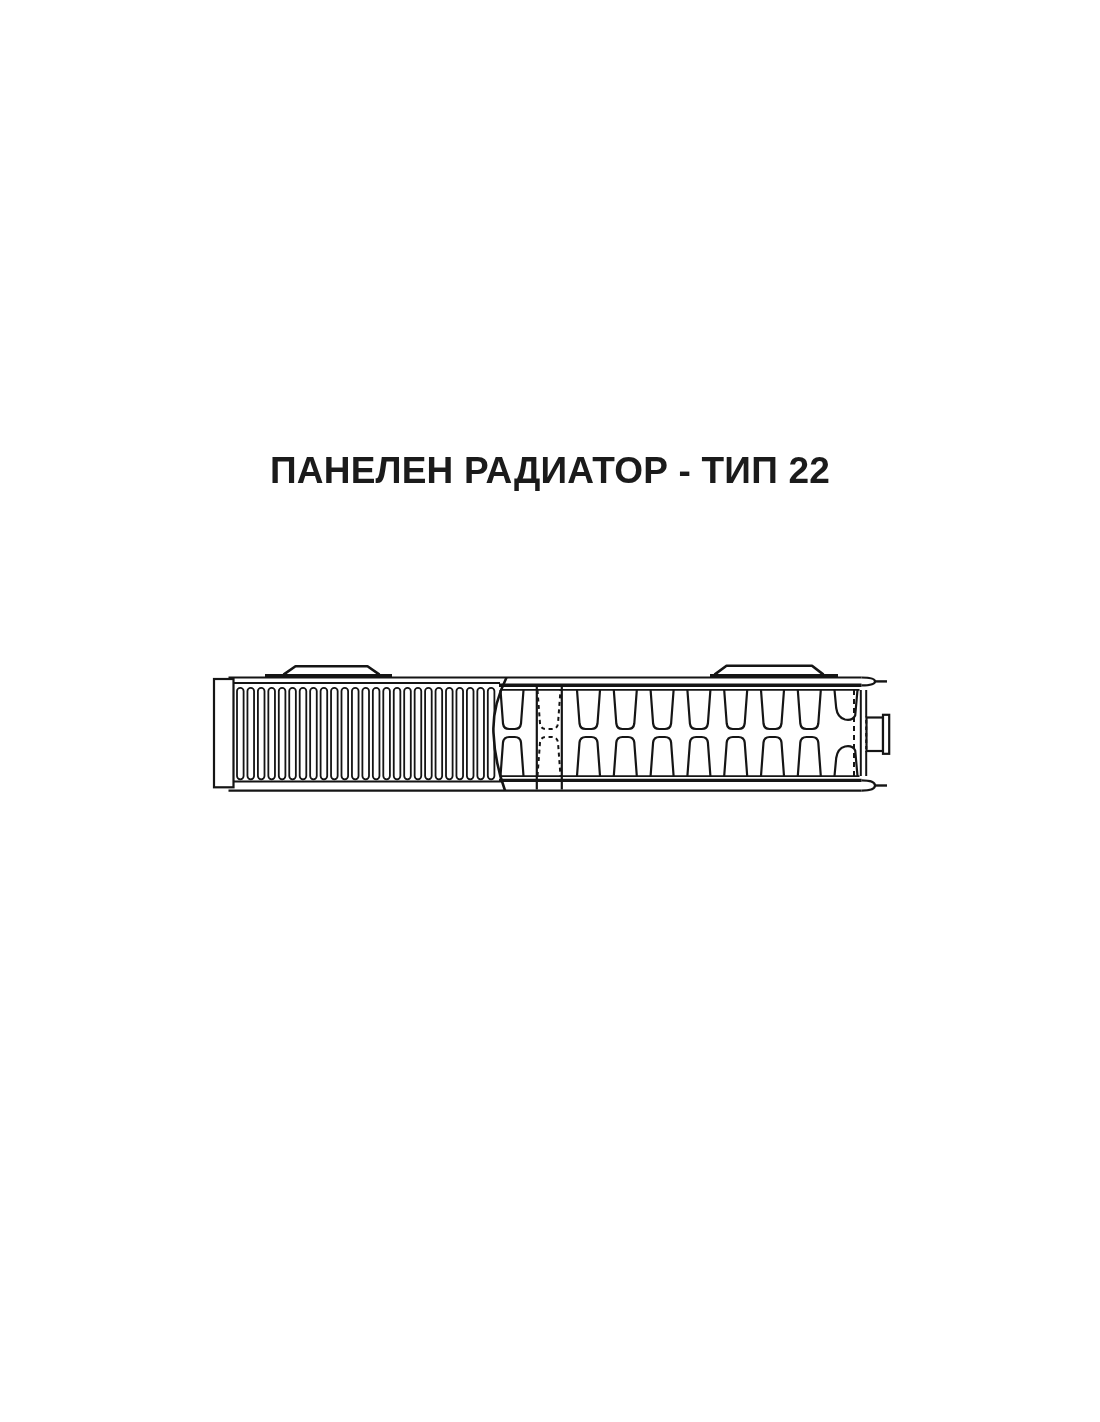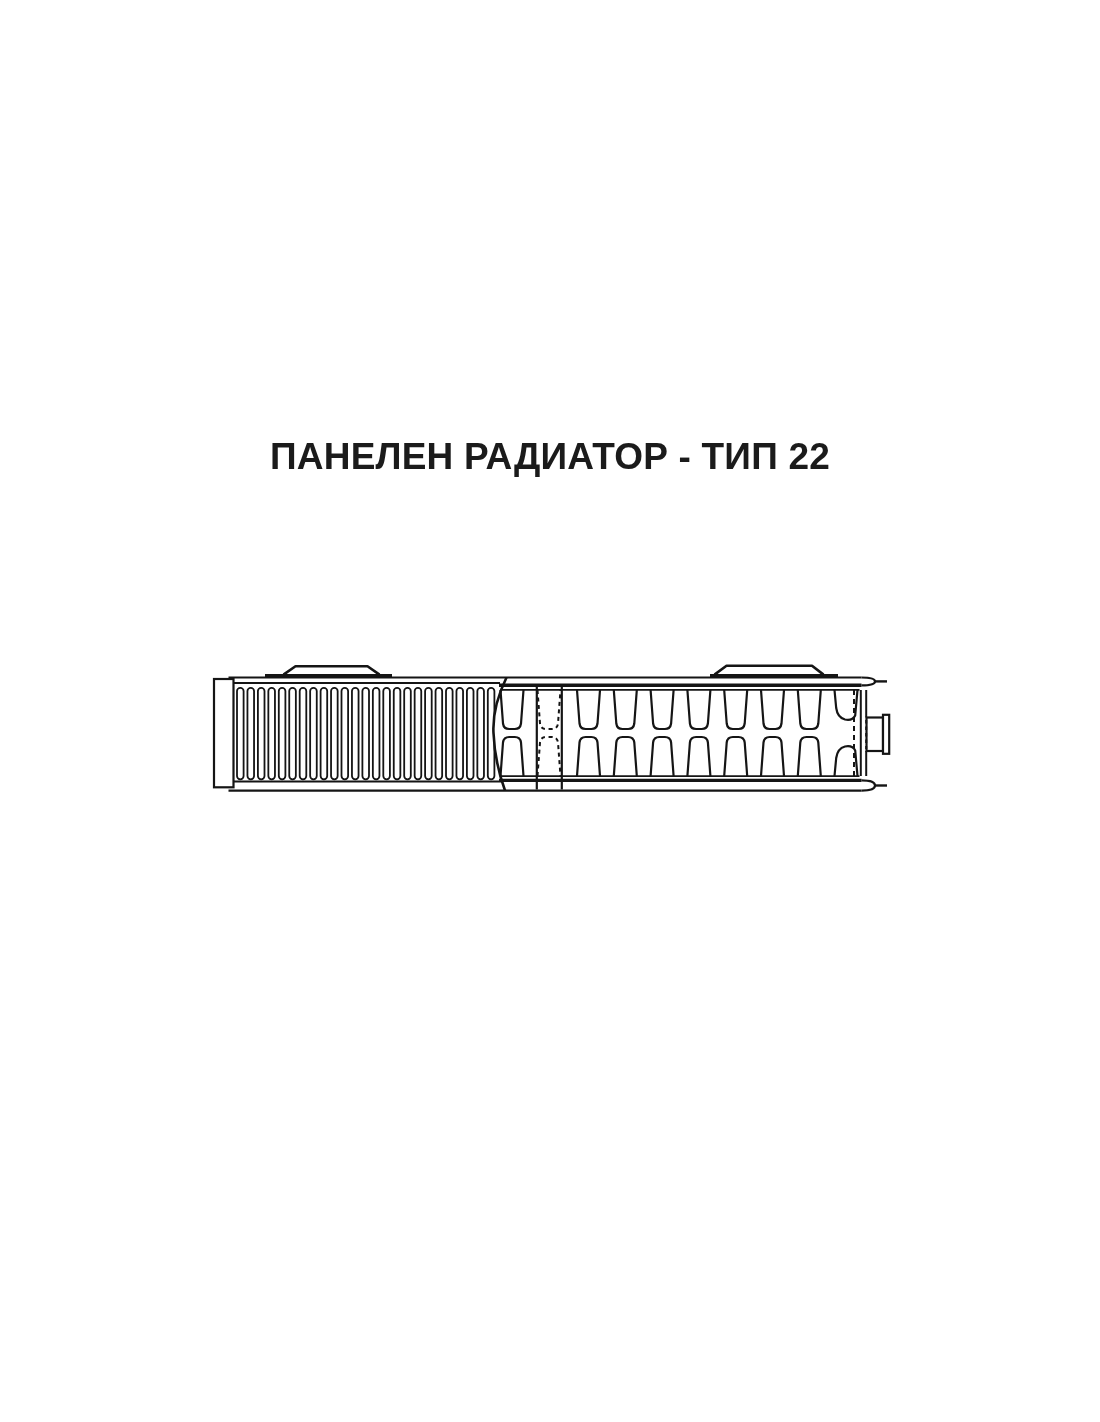--- a/index.html
+++ b/index.html
@@ -24,21 +24,21 @@
   .diagram-wrap{
     position:absolute;
     left:190px; top:650px;
     width:720px; height:155px;
   }
   svg{display:block;}
 </style>
 </head>
 <body>
 
-<div class="page-title" style="color: rgb(27, 27, 27);">ПАНЕЛЕН РАДИАТОР - ТИП 22</div>
+<div class="page-title" style="color: rgb(27, 27, 27); margin-top: 14px;">ПАНЕЛЕН РАДИАТОР - ТИП 22</div>
 
 <div class="diagram-wrap">
   <svg width="720" height="155" viewBox="190 650 720 155" xmlns="http://www.w3.org/2000/svg">
       <rect x="214" y="679" width="19.5" height="108.3" fill="#ffffff" stroke="#151515" stroke-width="2.2"></rect>
       <rect x="237" y="687.8" width="6.6" height="91.5" rx="3.3" ry="3.3" fill="#ffffff" stroke="#151515" stroke-width="1.8"></rect>
       <rect x="247.45" y="687.8" width="6.6" height="91.5" rx="3.3" ry="3.3" fill="#ffffff" stroke="#151515" stroke-width="1.8"></rect>
       <rect x="257.9" y="687.8" width="6.6" height="91.5" rx="3.3" ry="3.3" fill="#ffffff" stroke="#151515" stroke-width="1.8"></rect>
       <rect x="268.35" y="687.8" width="6.6" height="91.5" rx="3.3" ry="3.3" fill="#ffffff" stroke="#151515" stroke-width="1.8"></rect>
       <rect x="278.8" y="687.8" width="6.6" height="91.5" rx="3.3" ry="3.3" fill="#ffffff" stroke="#151515" stroke-width="1.8"></rect>
       <rect x="289.25" y="687.8" width="6.6" height="91.5" rx="3.3" ry="3.3" fill="#ffffff" stroke="#151515" stroke-width="1.8"></rect>

